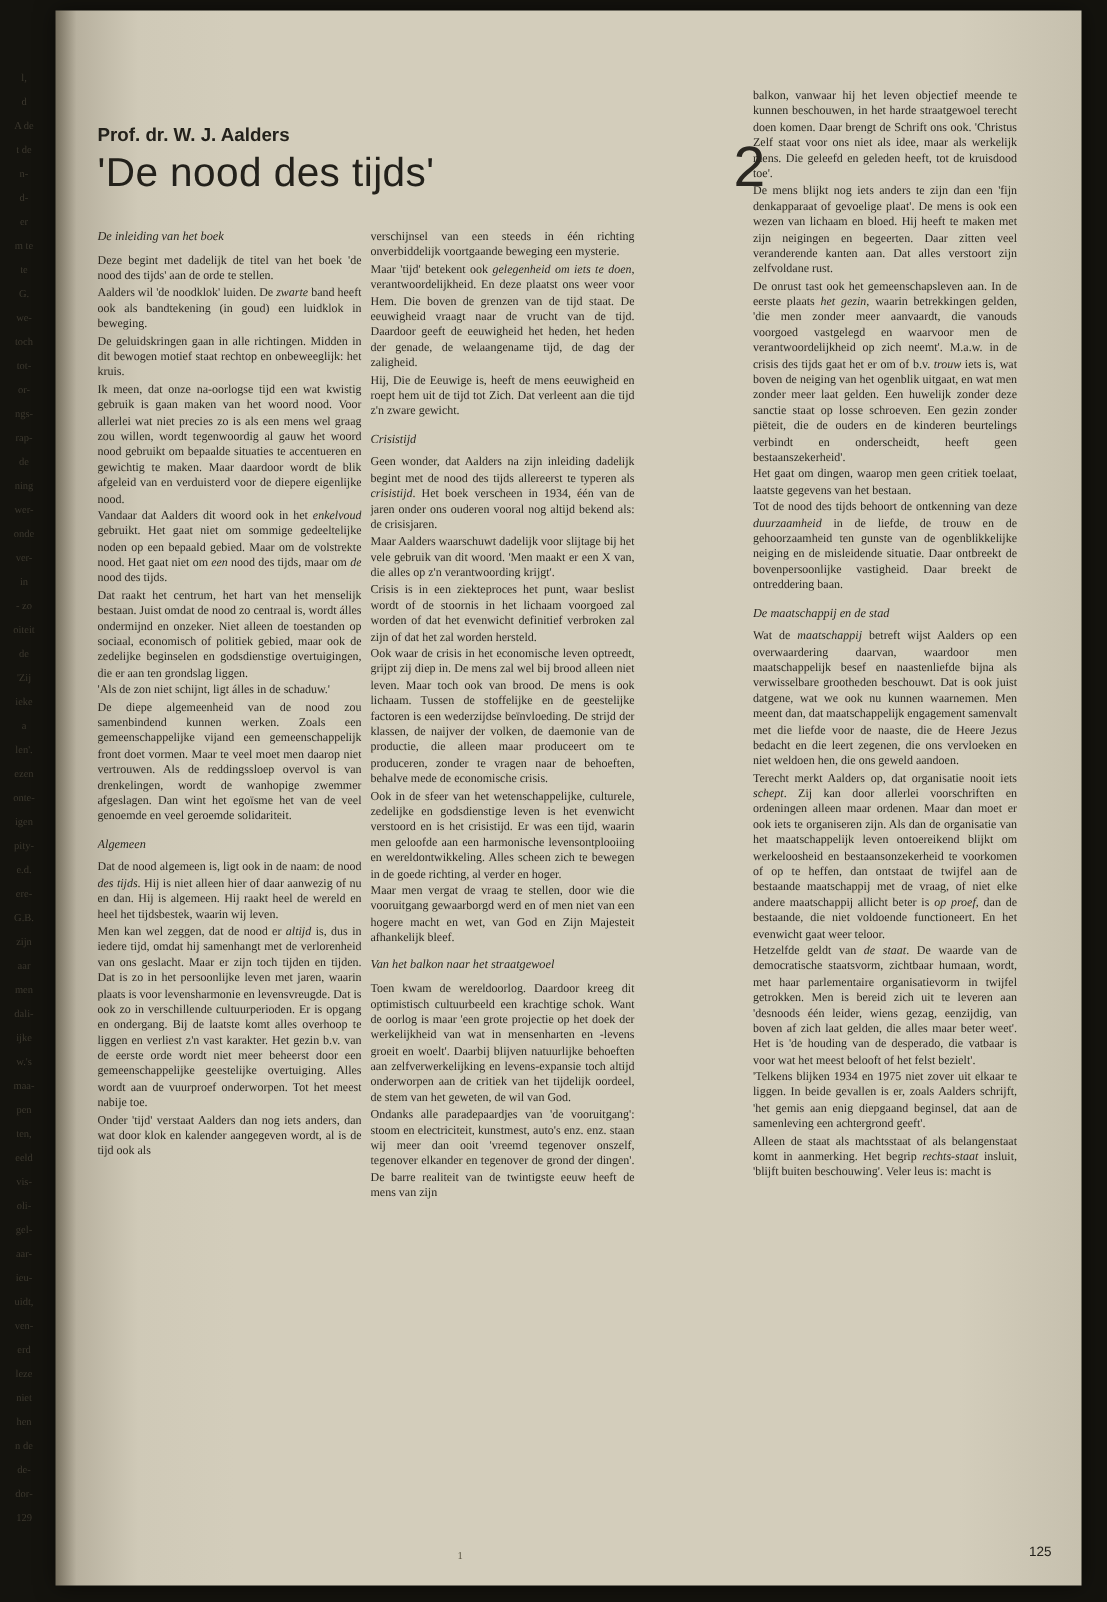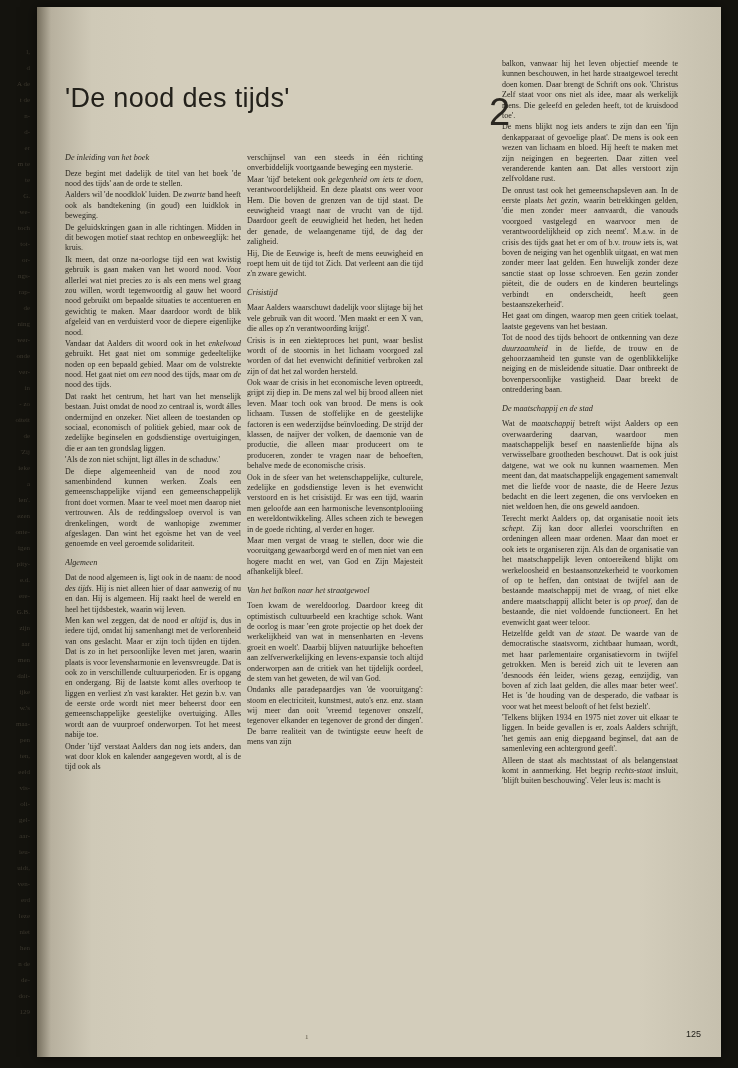--- a/index.html
+++ b/index.html
@@ -1,21 +1,21 @@
 <!DOCTYPE html>
 <html><head>
 <meta charset="utf-8">
 <style>
   html,body{margin:0;padding:0;background:#14130e;}
   .scan{position:relative;width:738px;height:1068px;overflow:hidden;background:#14130e;
         font-family:"Liberation Serif",serif;}
   
   .left-page{position:absolute;left:0;top:0;width:37px;height:1068px;
 ptg        background:linear-gradient(90deg,#b3ac9a 0%,#b8b19f 55%,#837d6c 82%,#35322a 100%);}
-  .left-frags{position:absolute;top:44px;right:7px;width:28px;text-align:right;
+  .left-frags{position:absolute;top:44px;right:7px;width:28px;text-align:center;
         font-size:7px;color:#3c382e;}
   .lf{line-height:16px;white-space:nowrap;overflow:hidden;}
   
   .main-page{position:absolute;left:37px;top:7px;width:684px;height:1050px;
         background:linear-gradient(90deg,#766f5e 0px,#b7b09e 14px,#cfc9b7 55px,#d3cdbb 120px,#d3cdbb 88%,#c6c0ae 100%);
         box-shadow:0 0 14px rgba(0,0,0,.55);}
   .header{position:absolute;left:28px;top:76px;width:420px;color:#23211b;}
   .author{font-family:"Liberation Sans",sans-serif;font-weight:bold;font-size:12.5px;margin:0 0 3px 0;}
   .booktitle{font-family:"Liberation Sans",sans-serif;font-size:27px;font-weight:500;
         letter-spacing:.3px;margin:0;}
@@ -101,20 +101,21 @@
         <div class="lf">n de</div>
         <div class="lf">de-</div>
         <div class="lf">dor-</div>
         <div class="lf">129</div>
       </div>
   </div>
 
   <div class="main-page">
 
     <div class="header">
+      <p class="author">Prof. dr. W. J. Aalders</p>
       <h1 class="booktitle">'De nood des tijds'</h1>
     </div>
     <div class="chapnum">2</div>
 
     <div class="col col1">
         <h4 class="heading">De inleiding van het boek</h4>
         <p class="para">Deze begint met dadelijk de titel van het boek 'de nood des tijds' aan de orde te stellen.</p>
         <p class="para">Aalders wil 'de noodklok' luiden. De <i>zwarte</i> band heeft ook als bandtekening (in goud) een luidklok in beweging.</p>
         <p class="para">De geluidskringen gaan in alle richtingen. Midden in dit bewogen motief staat rechtop en onbeweeglijk: het kruis.</p>
         <p class="para">Ik meen, dat onze na-oorlogse tijd een wat kwistig gebruik is gaan maken van het woord nood. Voor allerlei wat niet precies zo is als een mens wel graag zou willen, wordt tegenwoordig al gauw het woord nood gebruikt om bepaalde situaties te accentueren en gewichtig te maken. Maar daardoor wordt de blik afgeleid van en verduisterd voor de diepere eigenlijke nood.</p>
@@ -125,20 +126,21 @@
         <h4 class="heading">Algemeen</h4>
         <p class="para">Dat de nood algemeen is, ligt ook in de naam: de nood <i>des tijds</i>. Hij is niet alleen hier of daar aanwezig of nu en dan. Hij is algemeen. Hij raakt heel de wereld en heel het tijdsbestek, waarin wij leven.</p>
         <p class="para">Men kan wel zeggen, dat de nood er <i>altijd</i> is, dus in iedere tijd, omdat hij samenhangt met de verlorenheid van ons geslacht. Maar er zijn toch tijden en tijden. Dat is zo in het persoonlijke leven met jaren, waarin plaats is voor levensharmonie en levensvreugde. Dat is ook zo in verschillende cultuurperioden. Er is opgang en ondergang. Bij de laatste komt alles overhoop te liggen en verliest z'n vast karakter. Het gezin b.v. van de eerste orde wordt niet meer beheerst door een gemeenschappelijke geestelijke overtuiging. Alles wordt aan de vuurproef onderworpen. Tot het meest nabije toe.</p>
         <p class="para">Onder 'tijd' verstaat Aalders dan nog iets anders, dan wat door klok en kalender aangegeven wordt, al is de tijd ook als</p>
       </div>
     <div class="col col2">
         <p class="para">verschijnsel van een steeds in één richting onverbiddelijk voortgaande beweging een mysterie.</p>
         <p class="para">Maar 'tijd' betekent ook <i>gelegenheid om iets te doen</i>, verantwoordelijkheid. En deze plaatst ons weer voor Hem. Die boven de grenzen van de tijd staat. De eeuwigheid vraagt naar de vrucht van de tijd. Daardoor geeft de eeuwigheid het heden, het heden der genade, de welaangename tijd, de dag der zaligheid.</p>
         <p class="para">Hij, Die de Eeuwige is, heeft de mens eeuwigheid en roept hem uit de tijd tot Zich. Dat verleent aan die tijd z'n zware gewicht.</p>
         <h4 class="heading">Crisistijd</h4>
+        <p class="para">Geen wonder, dat Aalders na zijn inleiding dadelijk begint met de nood des tijds allereerst te typeren als <i>crisistijd</i>. Het boek verscheen in 1934, één van de jaren onder ons ouderen vooral nog altijd bekend als: de crisisjaren.</p>
         <p class="para">Maar Aalders waarschuwt dadelijk voor slijtage bij het vele gebruik van dit woord. 'Men maakt er een X van, die alles op z'n verantwoording krijgt'.</p>
         <p class="para">Crisis is in een ziekteproces het punt, waar beslist wordt of de stoornis in het lichaam voorgoed zal worden of dat het evenwicht definitief verbroken zal zijn of dat het zal worden hersteld.</p>
         <p class="para">Ook waar de crisis in het economische leven optreedt, grijpt zij diep in. De mens zal wel bij brood alleen niet leven. Maar toch ook van brood. De mens is ook lichaam. Tussen de stoffelijke en de geestelijke factoren is een wederzijdse beïnvloeding. De strijd der klassen, de naijver der volken, de daemonie van de productie, die alleen maar produceert om te produceren, zonder te vragen naar de behoeften, behalve mede de economische crisis.</p>
         <p class="para">Ook in de sfeer van het wetenschappelijke, culturele, zedelijke en godsdienstige leven is het evenwicht verstoord en is het crisistijd. Er was een tijd, waarin men geloofde aan een harmonische levensontplooiing en wereldontwikkeling. Alles scheen zich te bewegen in de goede richting, al verder en hoger.</p>
         <p class="para">Maar men vergat de vraag te stellen, door wie die vooruitgang gewaarborgd werd en of men niet van een hogere macht en wet, van God en Zijn Majesteit afhankelijk bleef.</p>
         <h4 class="heading">Van het balkon naar het straatgewoel</h4>
         <p class="para">Toen kwam de wereldoorlog. Daardoor kreeg dit optimistisch cultuurbeeld een krachtige schok. Want de oorlog is maar 'een grote projectie op het doek der werkelijkheid van wat in mensenharten en -levens groeit en woelt'. Daarbij blijven natuurlijke behoeften aan zelfverwerkelijking en levens-expansie toch altijd onderworpen aan de critiek van het tijdelijk oordeel, de stem van het geweten, de wil van God.</p>
         <p class="para">Ondanks alle paradepaardjes van 'de vooruitgang': stoom en electriciteit, kunstmest, auto's enz. enz. staan wij meer dan ooit 'vreemd tegenover onszelf, tegenover elkander en tegenover de grond der dingen'. De barre realiteit van de twintigste eeuw heeft de mens van zijn</p>
       </div>
     <div class="col col3">

